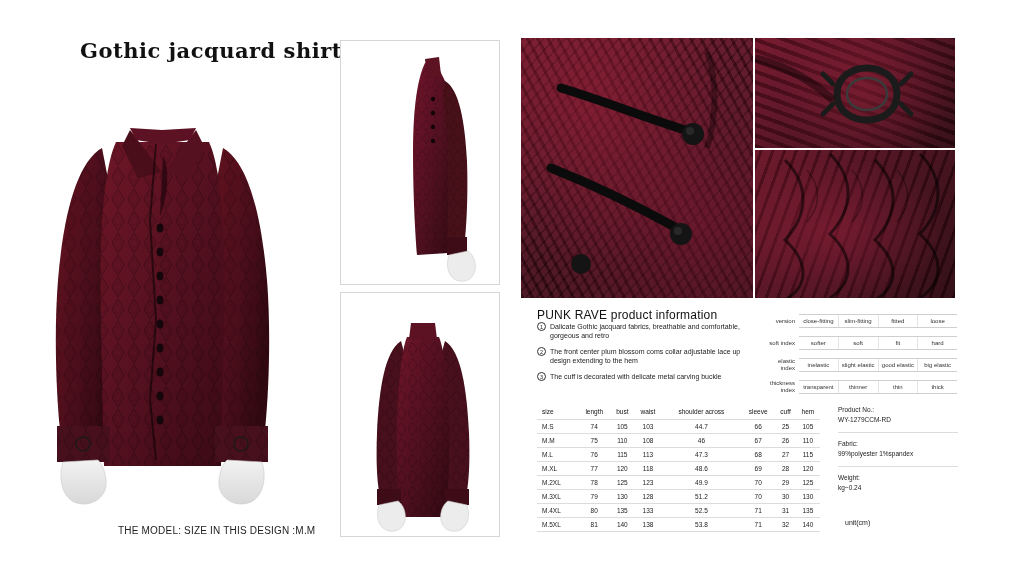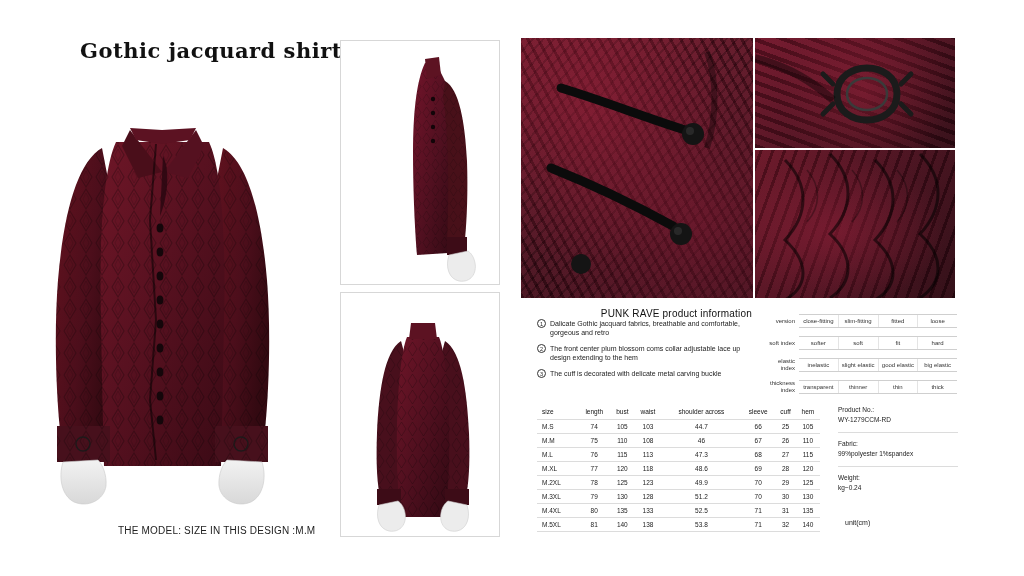--- a/index.html
+++ b/index.html
@@ -86,24 +86,23 @@
       linear-gradient(120deg, #6a1425 0%, #480e1c 55%, #2e0912 100%);
   }
 
   
   .info-block {
     position: absolute;
     left: 537px; top: 308px;
     width: 215px;
   }
   .info-title {
-    font-size: 10px;
+    font-size: 12px;
     color: #111;
     letter-spacing: 0.2px;
-    text-align: right;
   }
   .info-item {
     display: flex;
     margin-bottom: 6px;
     font-size: 7px;
     line-height: 1.35;
     color: #222;
   }
   .info-num {
     flex: 0 0 13px;

